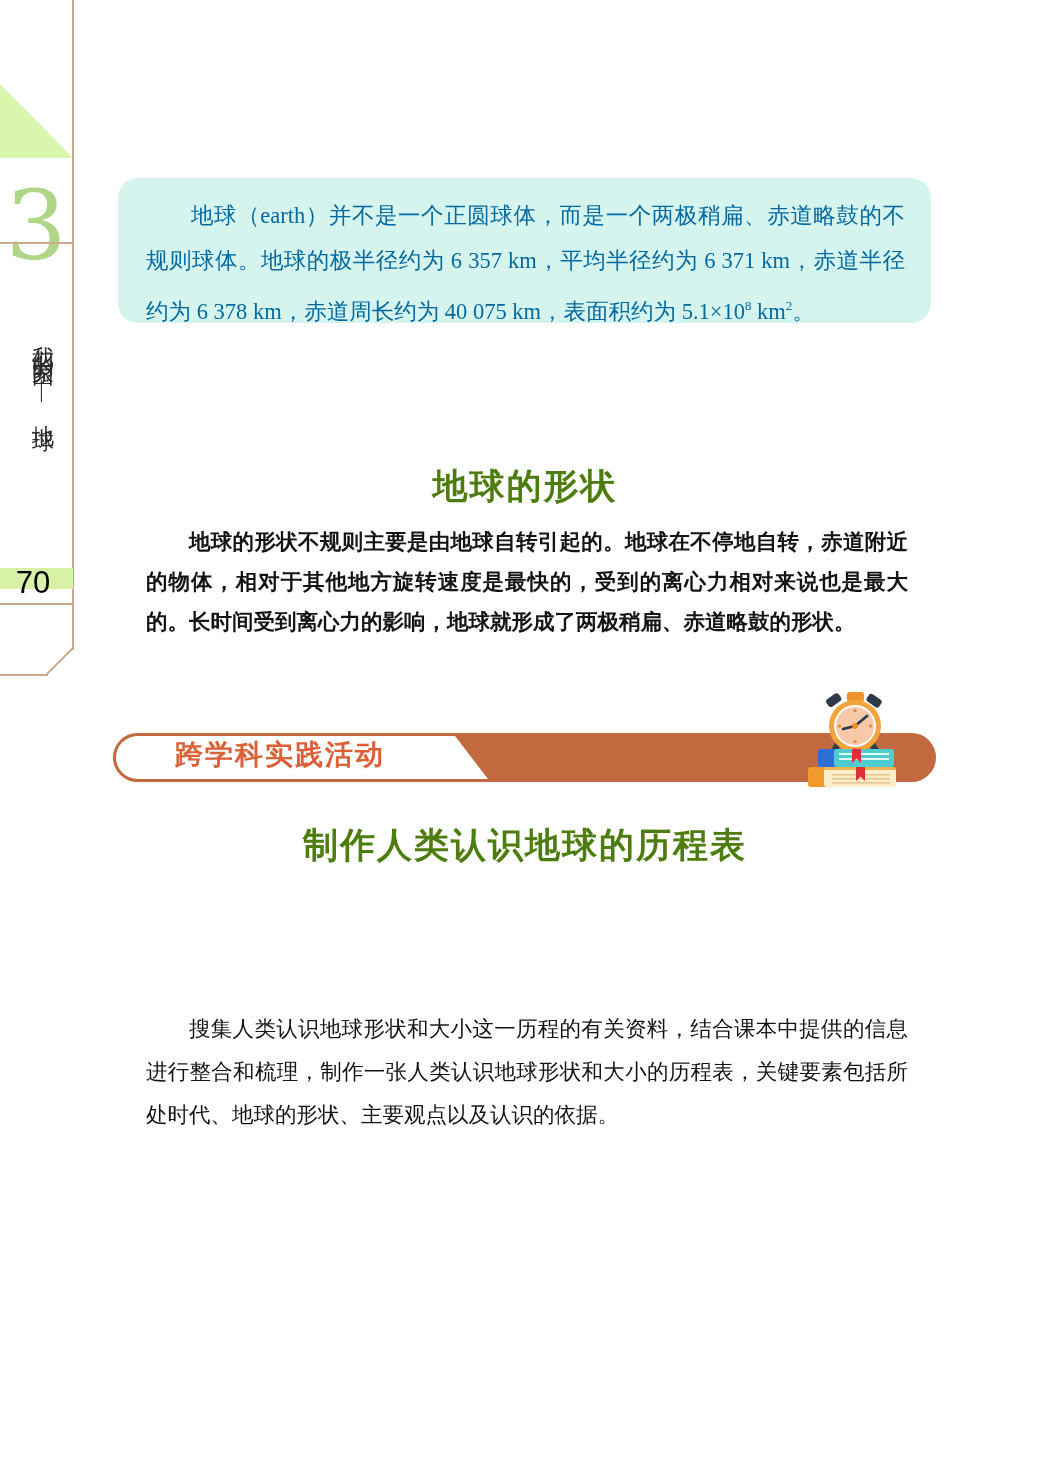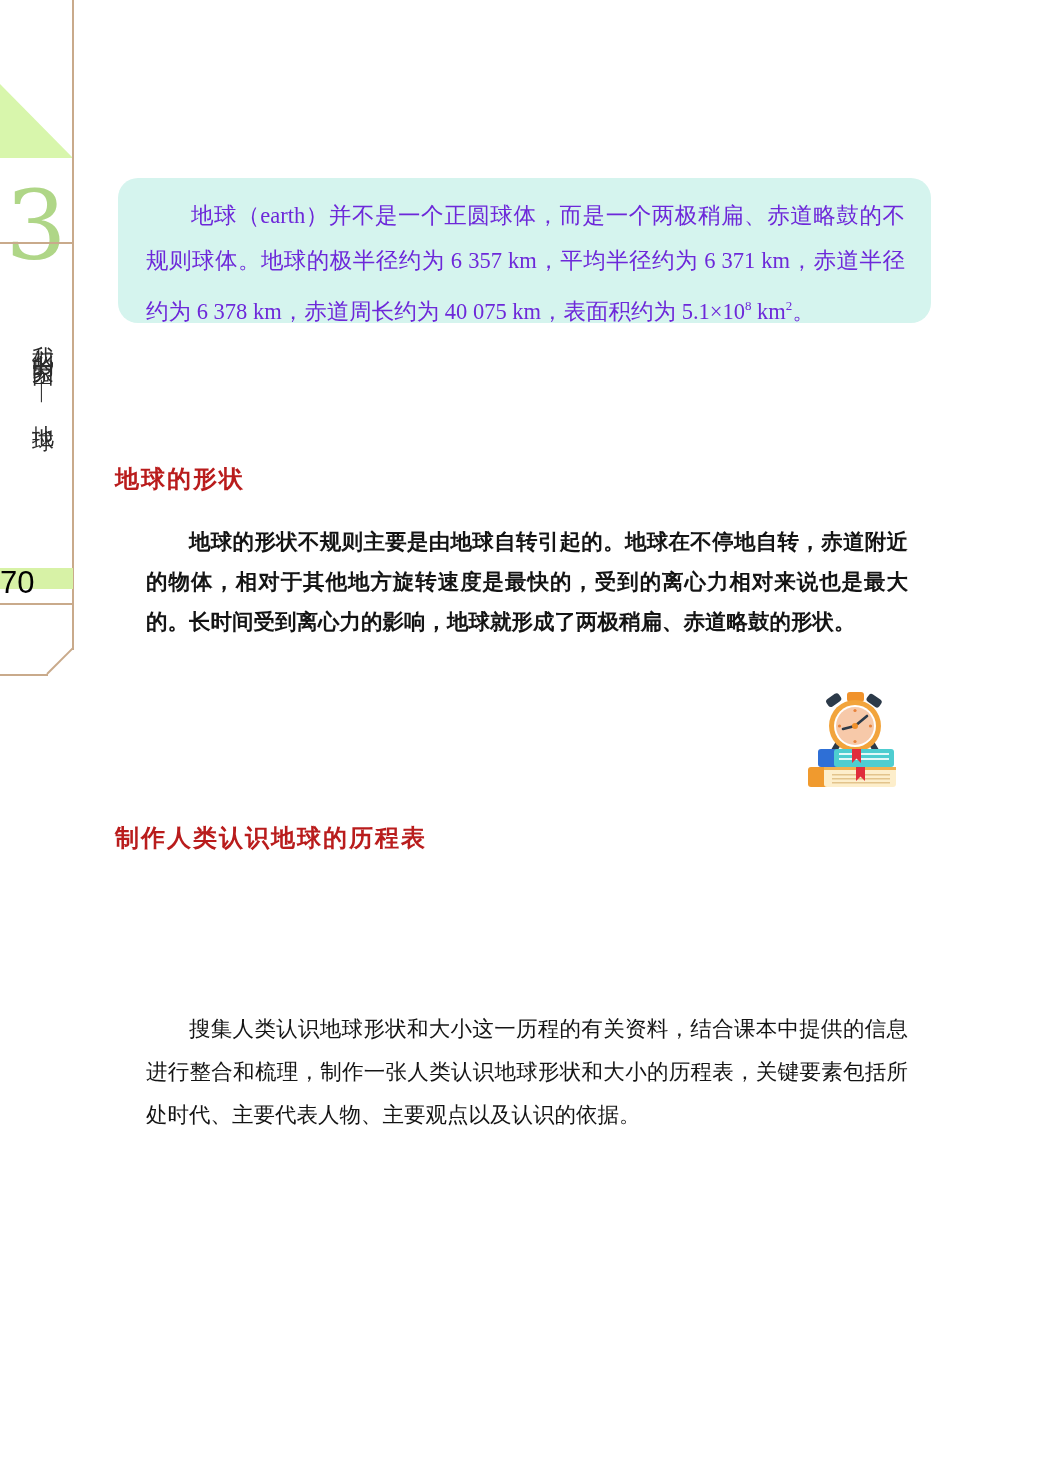--- a/index.html
+++ b/index.html
@@ -10,48 +10,48 @@
   
   .sb-vline{left:72px;top:0;width:2px;height:650px;background:#c9aa8b;}
   .sb-tri{left:0;top:84px;width:73px;height:74px;background:#d8f6ac;
           clip-path:polygon(0 0,100% 100%,0 100%);}
   .sb-num{left:0;top:176px;width:72px;text-align:center;font-size:96px;line-height:100px;
           color:#afd687;font-family:"DejaVu Serif",serif;}
   .sb-h1{left:0;top:242px;width:73px;height:2px;background:#c9aa8b;}
   .sb-vtitle{left:26px;top:328px;width:34px;height:240px;writing-mode:vertical-rl;
              font-size:22px;letter-spacing:5px;color:#2a2a2a;line-height:34px;}
   .sb-band{left:0;top:568px;width:73px;height:21px;background:#d7f2a6;}
-  .sb-pg{left:0;top:566px;width:66px;text-align:left;font-size:31px;line-height:34px;
+  .sb-pg{left:0;top:566px;width:66px;text-align:center;font-size:31px;line-height:34px;
          color:#000;font-family:"Liberation Sans","DejaVu Sans",sans-serif;}
   .sb-h2{left:0;top:603px;width:73px;height:2px;background:#c9aa8b;}
   .sb-h3{left:0;top:674px;width:48px;height:2px;background:#c9aa8b;}
   .sb-diag{left:47px;top:673px;width:37px;height:2px;background:#c9aa8b;
            transform:rotate(-45deg);transform-origin:left center;}
 
   
   .intro{left:118px;top:178px;width:813px;height:145px;background:#d5f4ee;border-radius:20px;}
   .intro p{margin:0;padding:15px 26px 0 28px;font-size:22.5px;line-height:45px;
-           text-indent:2em;text-align:justify;color:#6d28d9;}
+           text-indent:2em;text-align:justify;color:#0369a1;}
   .intro sup{font-size:13px;}
 
   
   .badge{left:117px;top:388px;width:219px;height:39px;background:#4a9ff2;border-radius:7px;}
   .badge-label{position:absolute;left:72px;top:0;width:140px;line-height:39px;color:#fff;
         font-family:"Liberation Sans","DejaVu Sans",sans-serif;font-weight:bold;
         font-size:24px;letter-spacing:3px;}
   .badge-fold-shadow{position:absolute;right:-6px;bottom:-10px;width:38px;height:27px;
         background:#b9bec4;clip-path:polygon(0 100%,100% 0,100% 100%);}
   .badge-fold{position:absolute;right:-4px;bottom:-8px;width:36px;height:26px;
         background:#1d6fd6;clip-path:polygon(0 100%,100% 0,100% 100%);}
   .badge-books{position:absolute;left:10px;top:2px;}
 
   
-  .h-brown{left:115px;width:820px;color:#b91c1c;
+  .h-brown{left:115px;width:820px;text-align:center;color:#4d7c0f;
         font-family:"Liberation Sans","DejaVu Sans",sans-serif;font-weight:bold;
-        font-size:24px;letter-spacing:2px;}
+        font-size:35px;letter-spacing:2px;}
   .h-read{top:463px;}
   .h-act{top:822px;}
   .para{left:146px;width:762px;font-size:21.5px;color:#141414;text-align:justify;
         text-indent:2em;margin:0;}
   .p-read{top:522px;line-height:40px;font-weight:bold;}
   .p-act1{top:884px;line-height:43px;}
   .p-act2{top:1008px;line-height:43px;}
 
   
   .banner{left:113px;top:733px;width:823px;height:49px;background:#c2693f;border-radius:25px;}
@@ -79,20 +79,24 @@
   <div class="abs sb-diag"></div>
 
   <div class="abs intro">
     <p><span>地球（earth）并不是一个正圆球体，而是一个两极稍扁、赤道略鼓的不规则球体。地球的极半径约为 6 357 km，平均半径约为 6 371 km，赤道半径约为 6 378 km，赤道周长约为 40 075 km，表面积约为 5.1×10</span><sup>8</sup><span> km</span><sup>2</sup><span>。</span></p>
   </div>
 
 
   <div class="abs h-brown h-read">地球的形状</div>
   <p class="abs para p-read">地球的形状不规则主要是由地球自转引起的。地球在不停地自转，赤道附近的物体，相对于其他地方旋转速度是最快的，受到的离心力相对来说也是最大的。长时间受到离心力的影响，地球就形成了两极稍扁、赤道略鼓的形状。</p>
 
+  <div class="abs banner">
+    <div class="banner-label-bg"></div>
+    <span class="banner-label">跨学科实践活动</span>
+  </div>
   <span class="abs banner-icon">
     <svg width="94" height="97" viewBox="0 0 94 97">
 
       <rect x="20" y="4" width="15" height="9" rx="3" fill="#2c3a49" transform="rotate(-35 27 8)"></rect>
       <rect x="61" y="4" width="15" height="9" rx="3" fill="#2c3a49" transform="rotate(35 68 8)"></rect>
       <rect x="41" y="0" width="17" height="10" rx="3" fill="#f0922b"></rect>
       <rect x="26" y="50" width="6" height="14" rx="2" fill="#2c3a49" transform="rotate(30 29 57)"></rect>
       <rect x="66" y="50" width="6" height="14" rx="2" fill="#2c3a49" transform="rotate(-30 69 57)"></rect>
       <circle cx="49" cy="34" r="26" fill="#f2a43c"></circle>
       <circle cx="49" cy="34" r="21" fill="#ffffff"></circle>
@@ -115,15 +119,15 @@
       <rect x="18" y="75" width="72" height="20" rx="3" fill="#fdeecb"></rect>
       <rect x="18" y="75" width="72" height="3" fill="#f0b050"></rect>
       <rect x="26" y="82" width="58" height="1.5" fill="#e3c48c"></rect>
       <rect x="26" y="86" width="58" height="1.5" fill="#e3c48c"></rect>
       <rect x="26" y="90" width="58" height="1.5" fill="#e3c48c"></rect>
       <polygon points="50,75 59,75 59,89 54.5,84.5 50,89" fill="#e02d3c"></polygon>
     </svg>
   </span>
 
   <div class="abs h-brown h-act">制作人类认识地球的历程表</div>
-  <p class="abs para p-act2">搜集人类认识地球形状和大小这一历程的有关资料，结合课本中提供的信息进行整合和梳理，制作一张人类认识地球形状和大小的历程表，关键要素包括所处时代、主要代表人物、主要观点以及认识的依据。</p>
+  <p class="abs para p-act2">搜集人类认识地球形状和大小这一历程的有关资料，结合课本中提供的信息进行整合和梳理，制作一张人类认识地球形状和大小的历程表，关键要素包括所处时代、地球的形状、主要观点以及认识的依据。</p>
 
 </div>
 
 </body></html>

